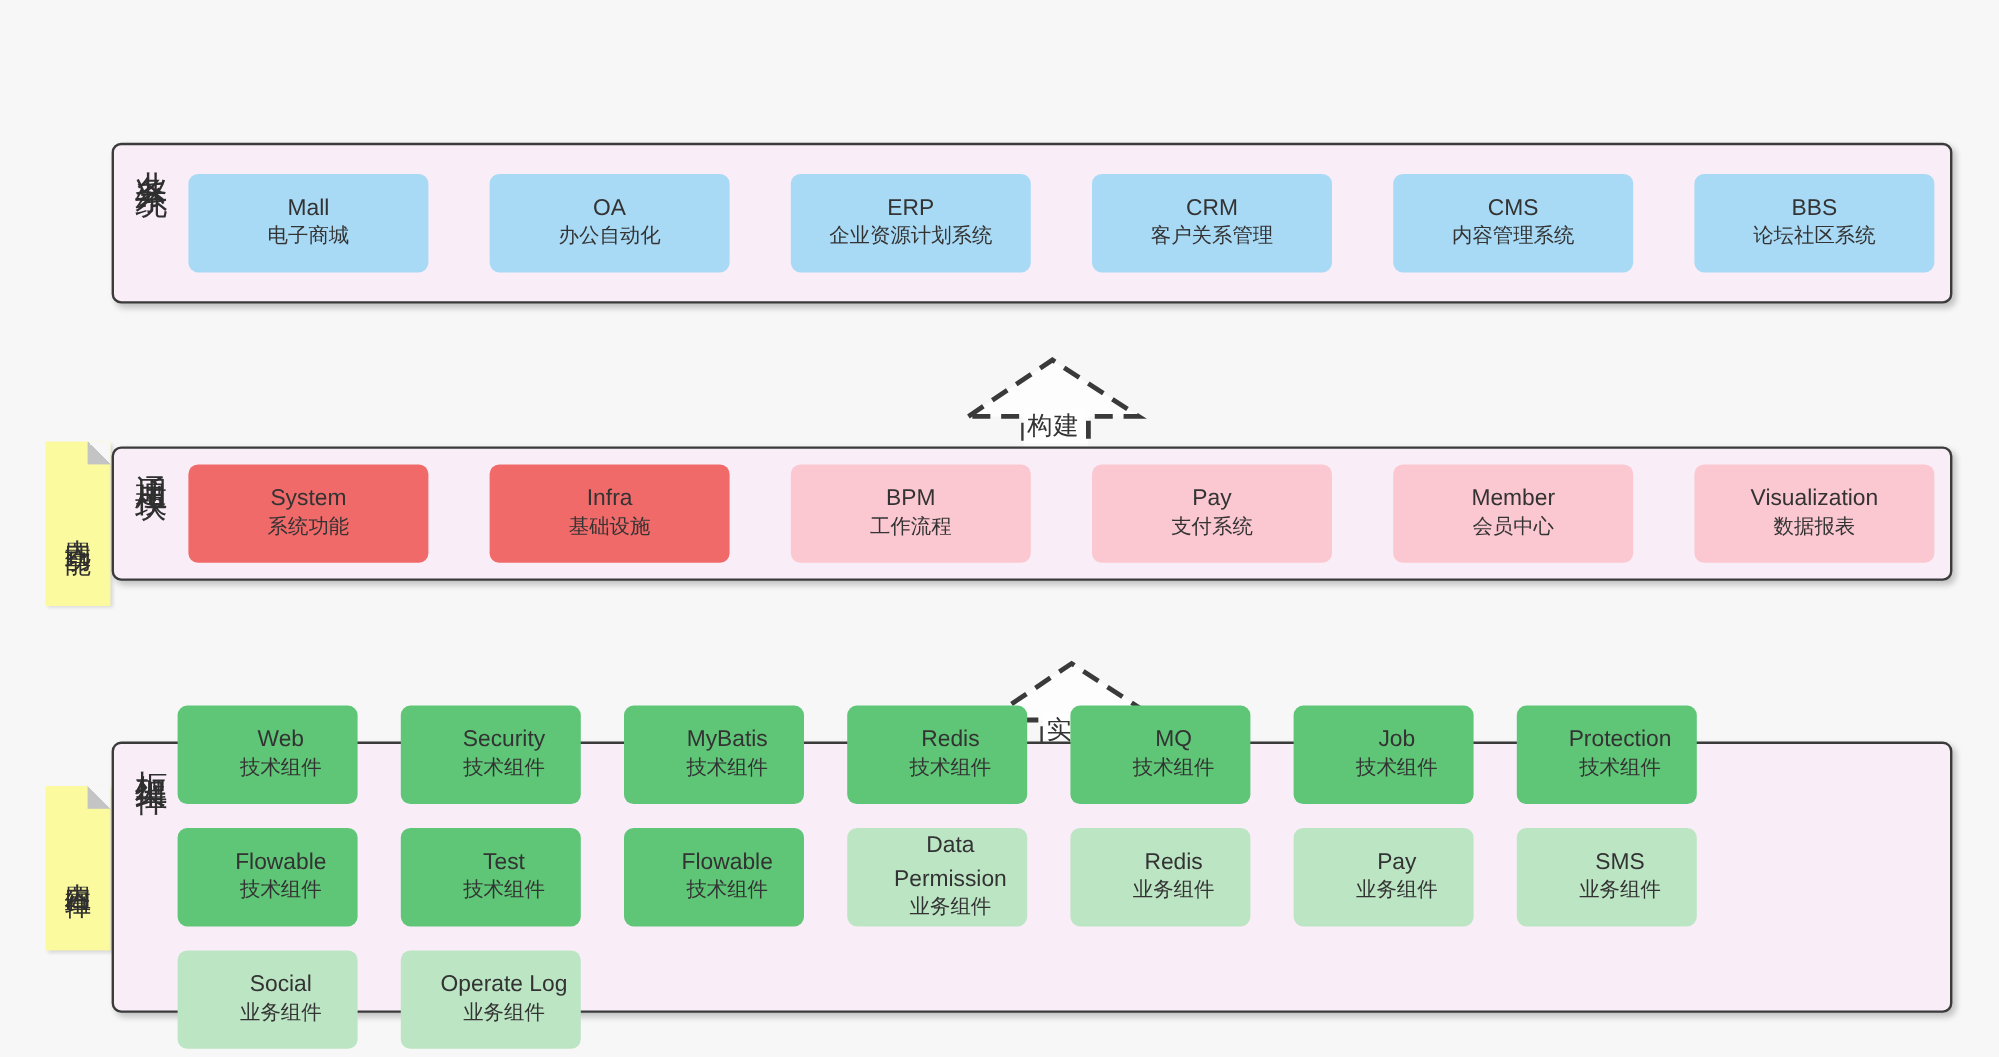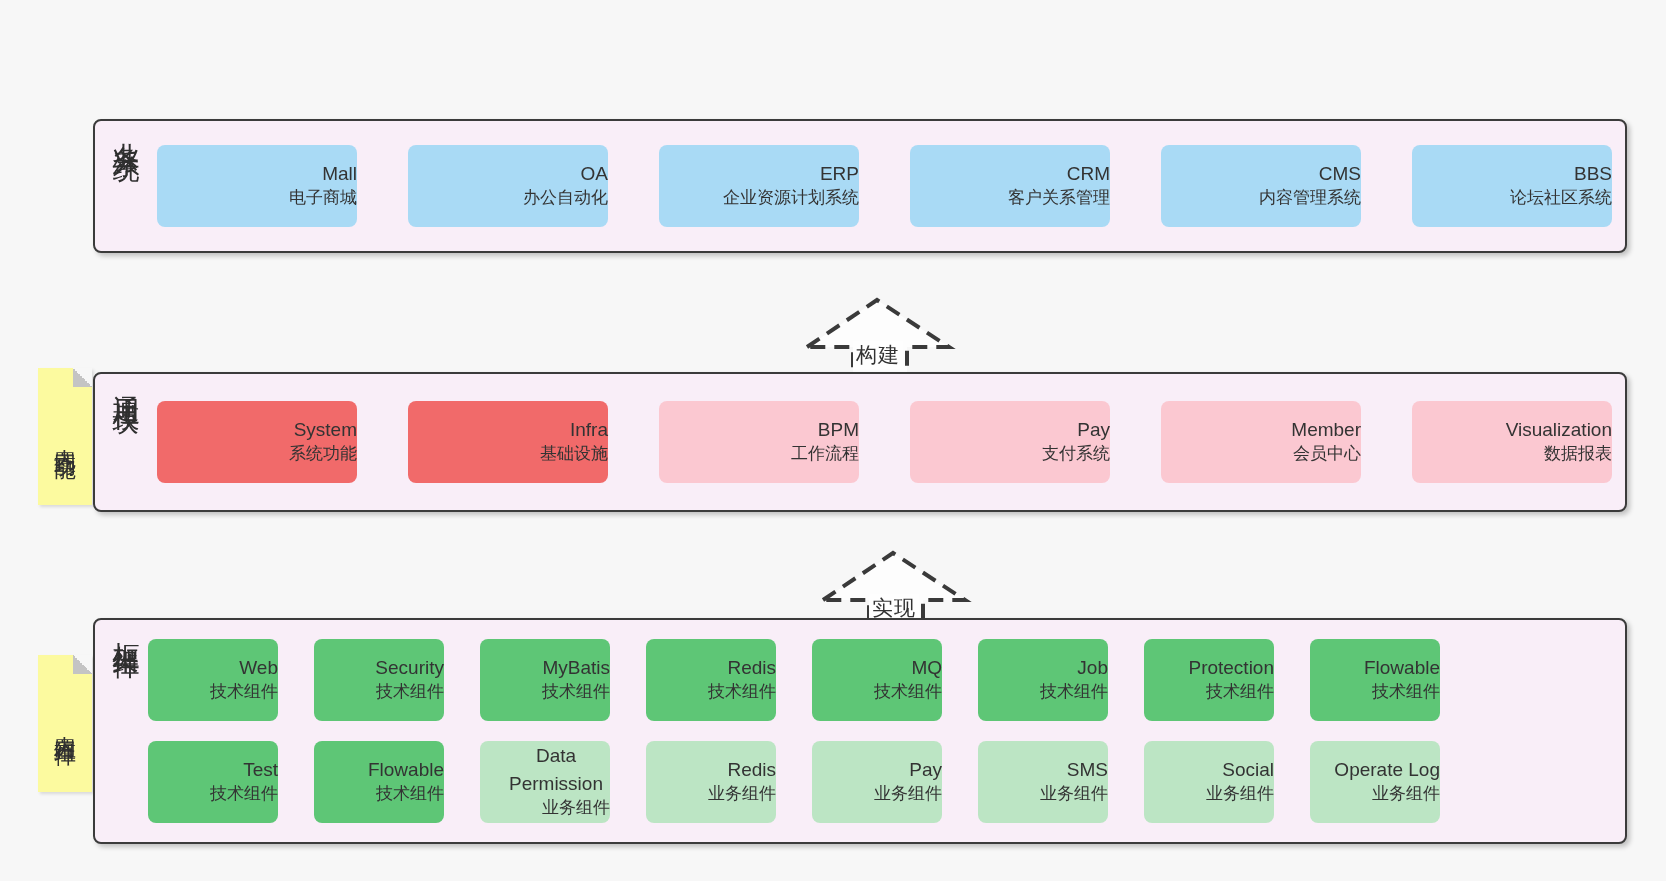--- a/index.html
+++ b/index.html
@@ -17,21 +17,21 @@
   .band {
     position: absolute;
     left: 93px;
     width: 1534px;
     background: #f9eef8;
     border: 2px solid #3b3b3b;
     border-radius: 8px;
     box-shadow: 3px 3px 5px rgba(0,0,0,0.22);
   }
   .band-1 { top: 119px; height: 134px; }
-  .band-2 { top: 372px; height: 140px; }
+  .band-2 { top: 372px; height: 112px; }
   .band-3 { top: 618px; height: 226px; }
 
   .band-label {
     position: absolute;
     left: 13px; top: 0; bottom: 0;
     display: flex; align-items: center;
     writing-mode: vertical-rl;
     text-orientation: upright;
     font-size: 27px;
     letter-spacing: 4px;
@@ -50,26 +50,26 @@
     flex-wrap: wrap;
     column-gap: 36px; row-gap: 20px;
     align-content: center;
   }
 
   
   .box {
     width: 200px; height: 82px;
     border-radius: 8px;
     display: flex; flex-direction: column;
-    align-items: flex-end; justify-content: center;
+    align-items: center; justify-content: center;
     text-align: center;
     line-height: 1.45;
     flex: 0 0 auto;
   }
-  .band-3 .box { width: 130px; padding-left: 22px; }
+  .band-3 .box { width: 150px; padding-left: 22px; }
   .box-name { font-size: 19px; }
   .box-sub  { font-size: 17px; font-family: Liberation Mono, monospace; }
   .blue        { background: #a9daf5; }
   .red         { background: #f16a6a; }
   .pink        { background: #fbc8d1; }
   .green-dark  { background: #5ec676; }
   .green-light { background: #bce5c4; }
 
   
   .sticky {

